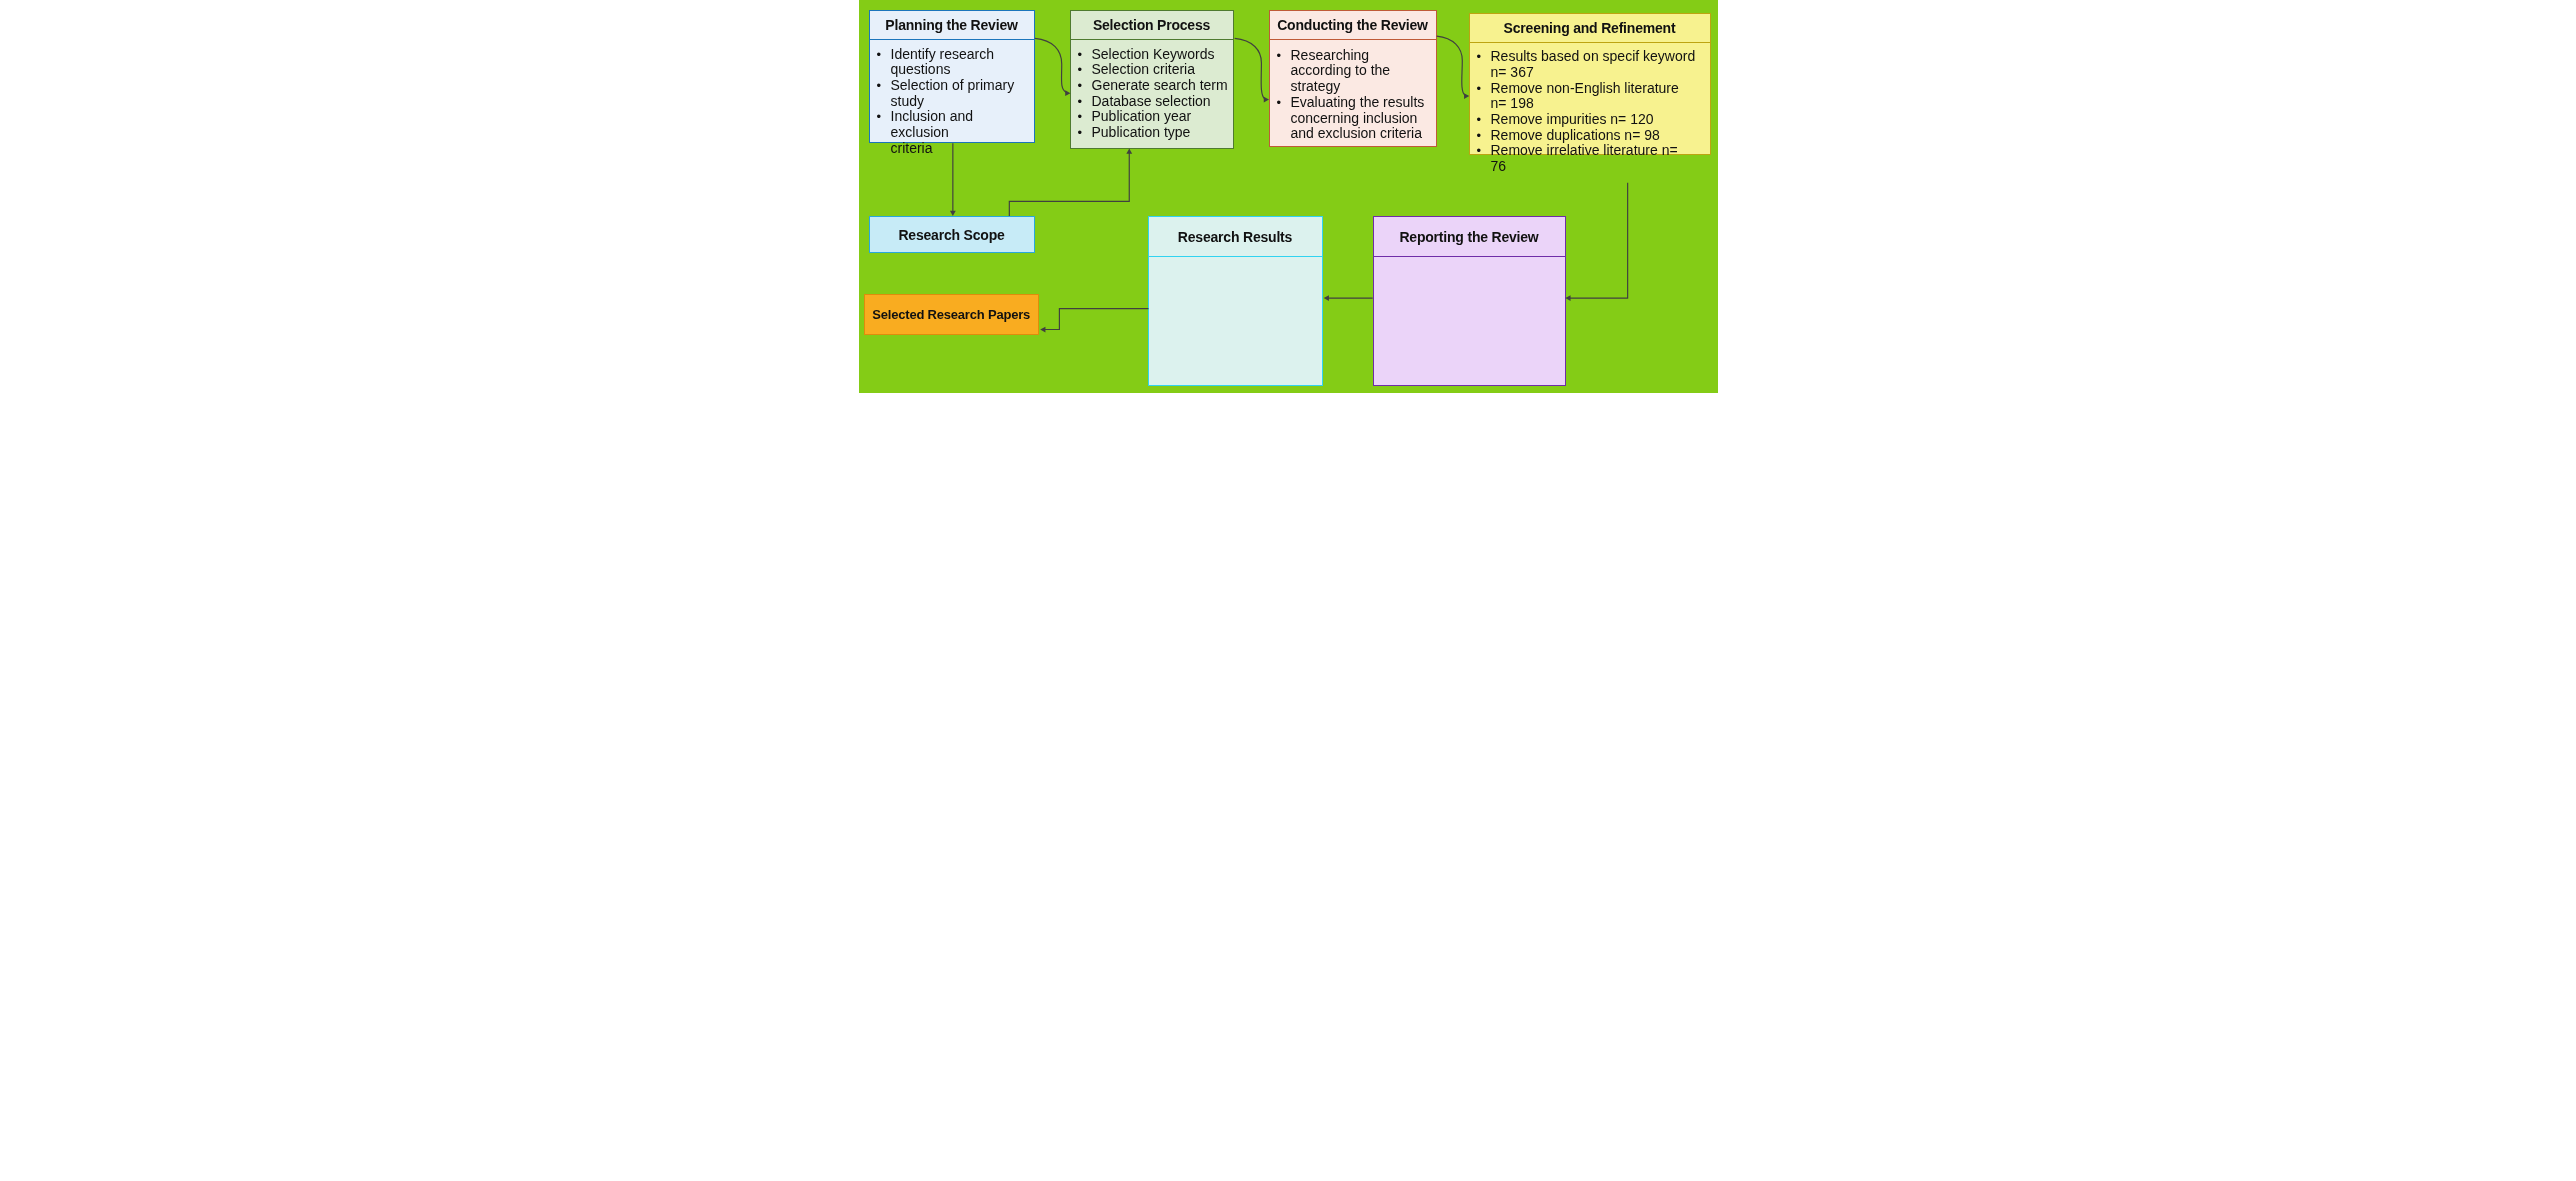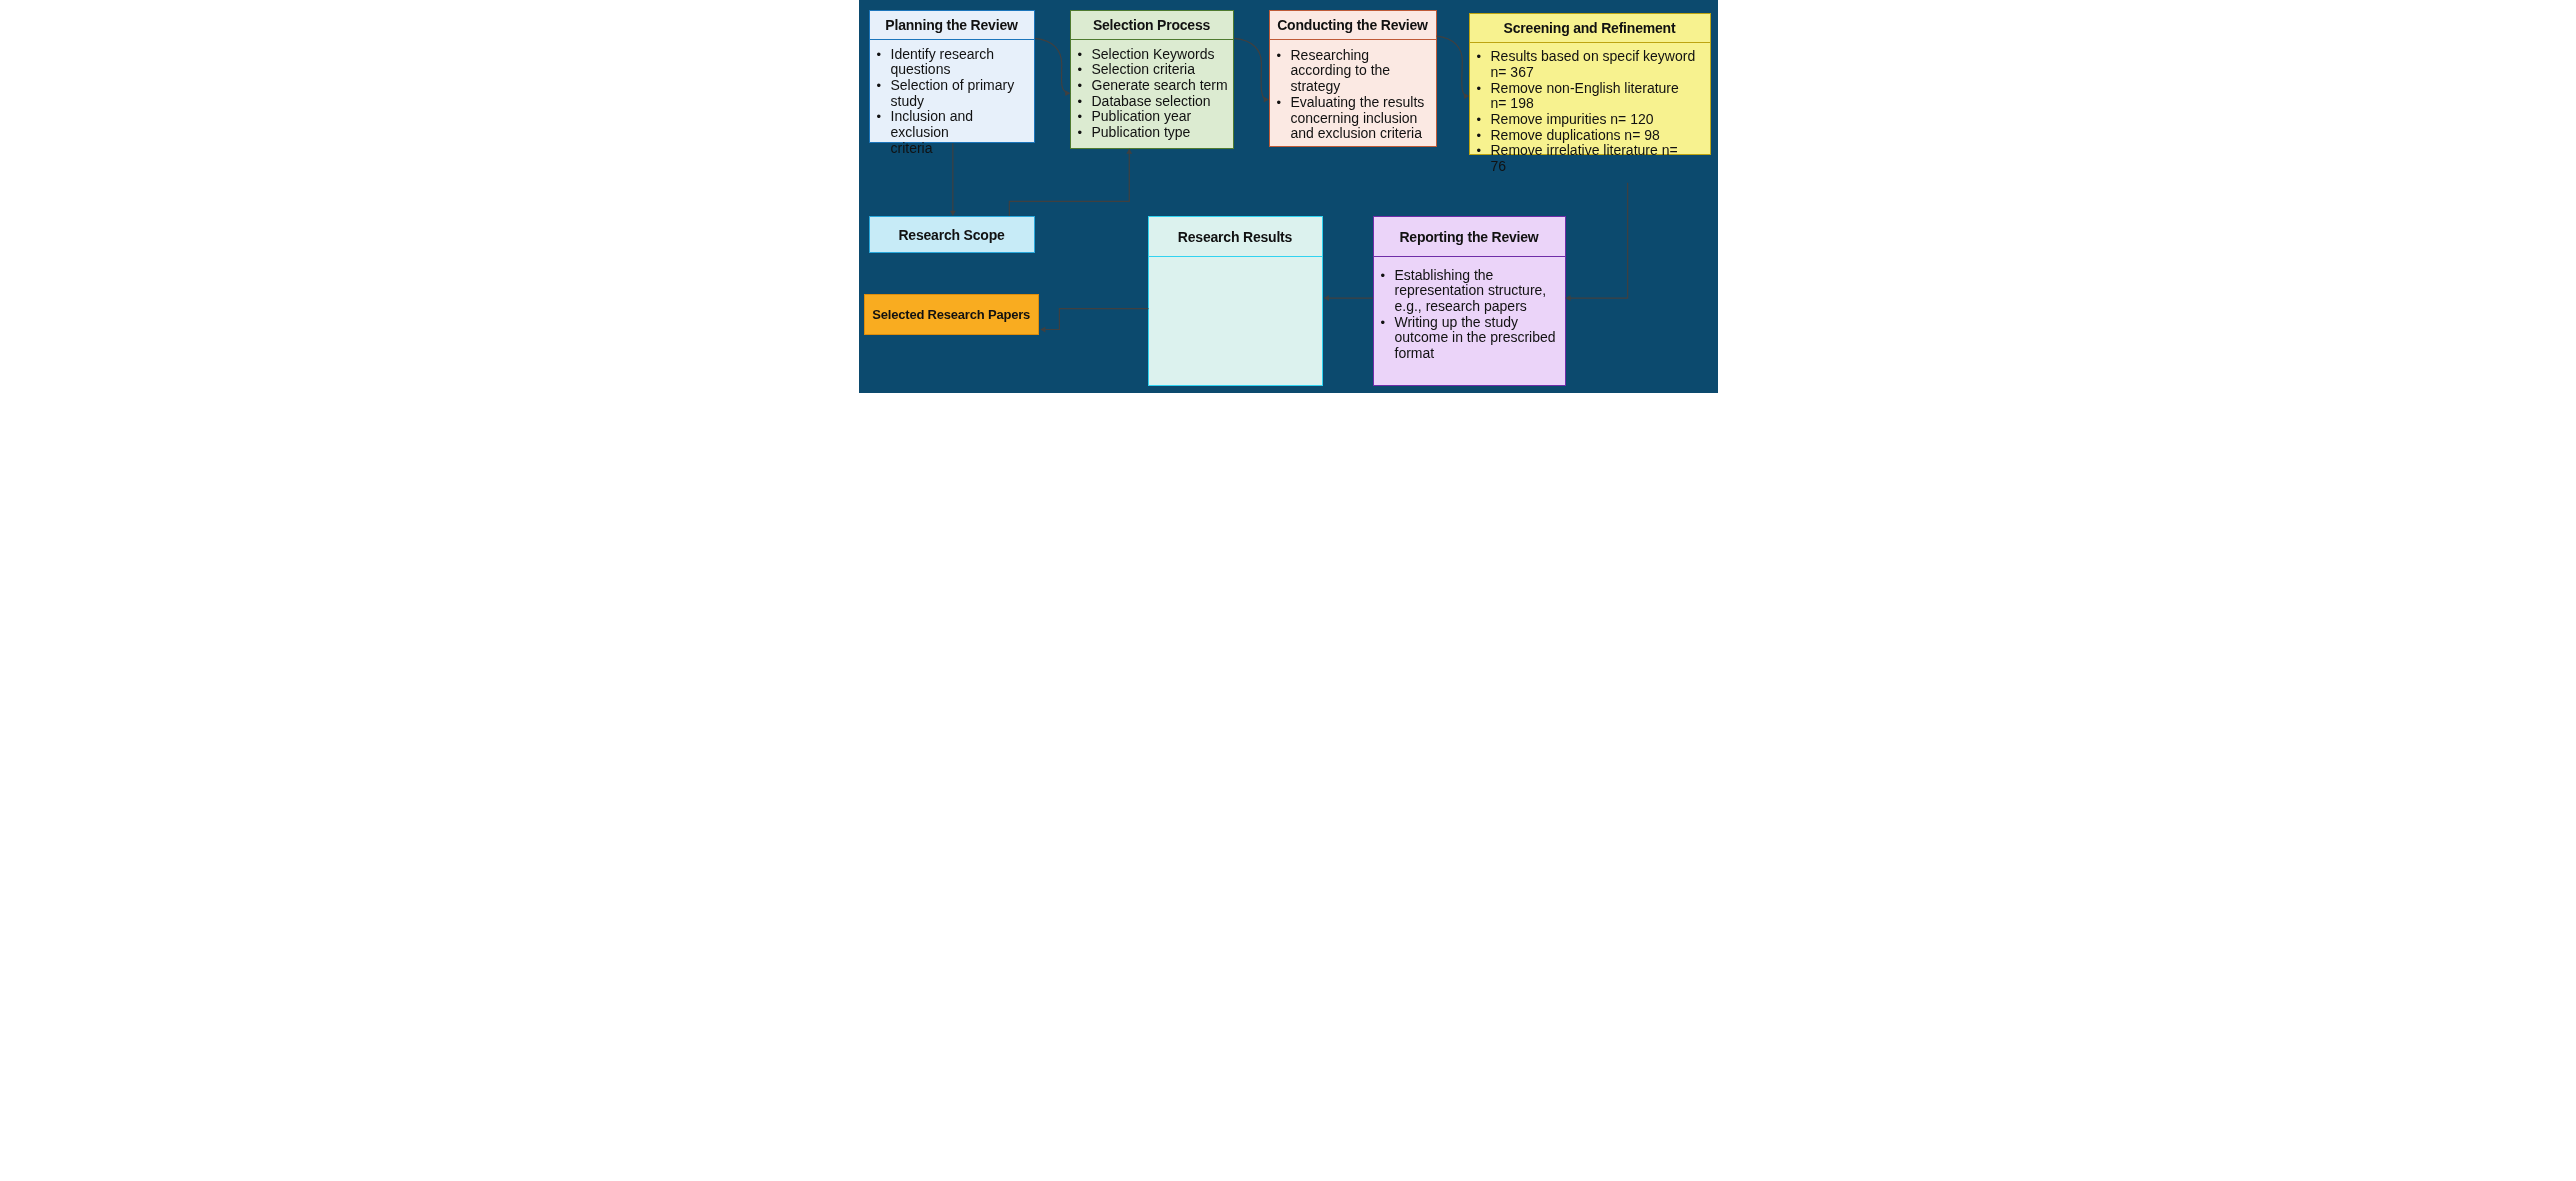--- a/index.html
+++ b/index.html
@@ -1,20 +1,20 @@
 <!DOCTYPE html>
 <html style="font-size:9.3px"><head>
 <meta charset="utf-8">
 <style>
   html,body{margin:0;padding:0;background:#ffffff;}
   .canvas{
     position:relative;
     width:859px;height:393px;
     margin:0 auto;
-    background:#0c4a6e;
+    background:#84cc16;
     font-family:"Liberation Sans", sans-serif;
     color:#111;
     overflow:hidden;
   }
   .connector-layer{
     position:absolute;left:0;top:0;width:100%;height:100%;
     pointer-events:none;
     z-index:5;
   }
   .node{
@@ -145,28 +145,20 @@
   <div class="node plain" data-name="node-research-scope" style="left: 10px; top: 216px; width: 166px; height: 37px; --bc: #29a8dc; --fc: #c7ebf7;">
     <div class="node-title" data-name="node-title">Research Scope</div>
   </div>
 
   <div class="node" data-name="node-research-results" style="left: 289px; top: 216px; width: 175px; height: 170px; --hh: 40px; --bc: #31d3f0; --fc: #dcf2ee;">
     <div class="node-title" data-name="node-title">Research Results</div>
   </div>
 
   <div class="node" data-name="node-reporting" style="left: 514px; top: 216px; width: 193px; height: 170px; --hh: 40px; --bc: #6f2da8; --fc: #ebd4f9;">
     <div class="node-title" data-name="node-title">Reporting the Review</div>
-    <ul class="node-bullets" data-name="node-bullet-list">
-        <li data-name="bullet-item">Establishing the
-representation structure,
-e.g., research papers</li>
-        <li data-name="bullet-item">Writing up the study
-outcome in the prescribed
-format</li>
-      </ul>
   </div>
 
   <div class="node plain" data-name="node-selected-papers" style="left: 5.2px; top: 294px; width: 175px; height: 41px; --bc: #de8d0c; --fc: #f9ac20;">
     <div class="node-title" data-name="node-title">Selected Research Papers</div>
   </div>
 
 </div>
 
 
 </body></html>

